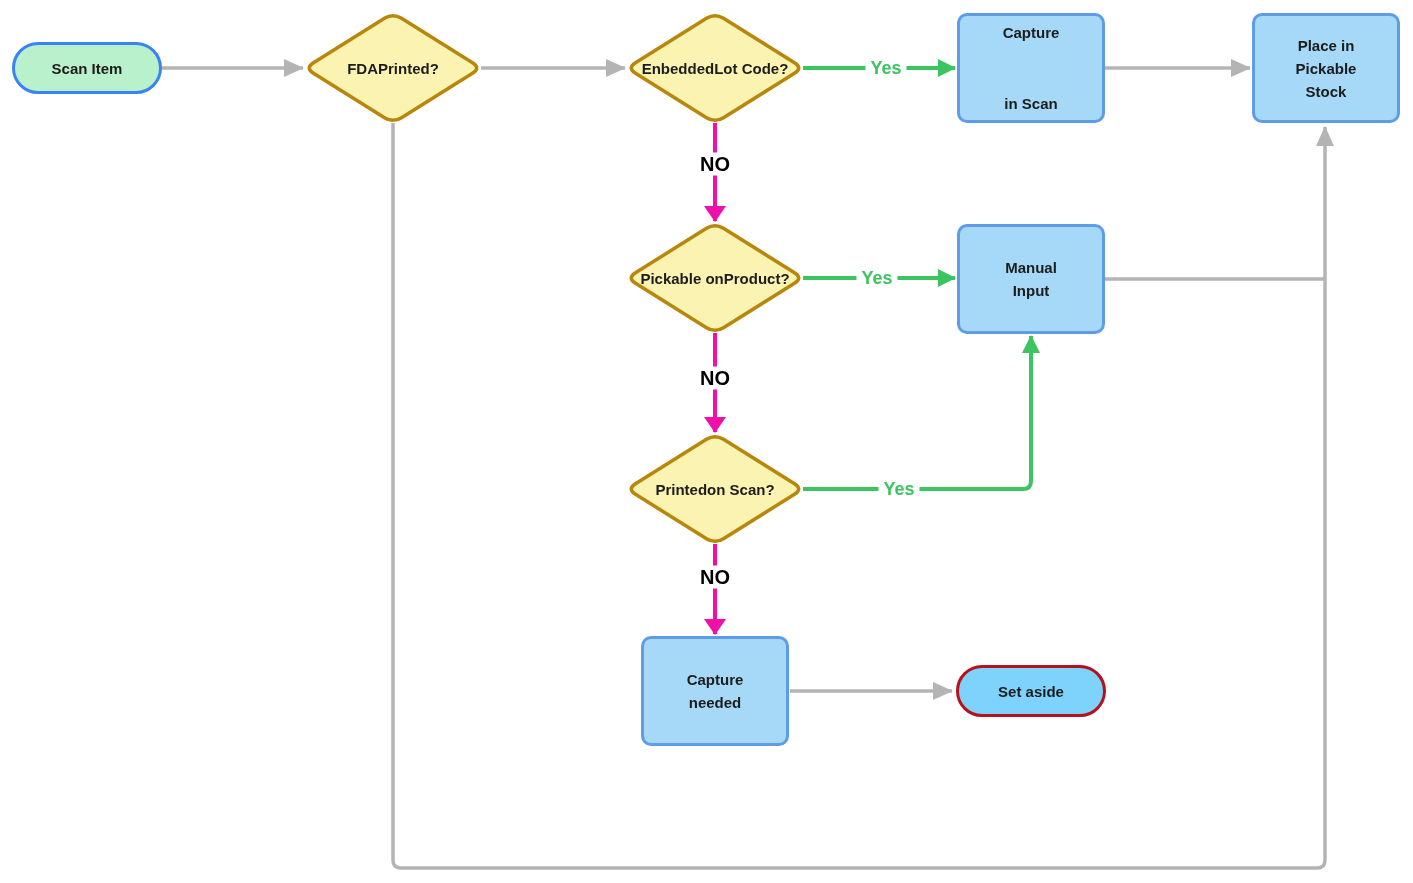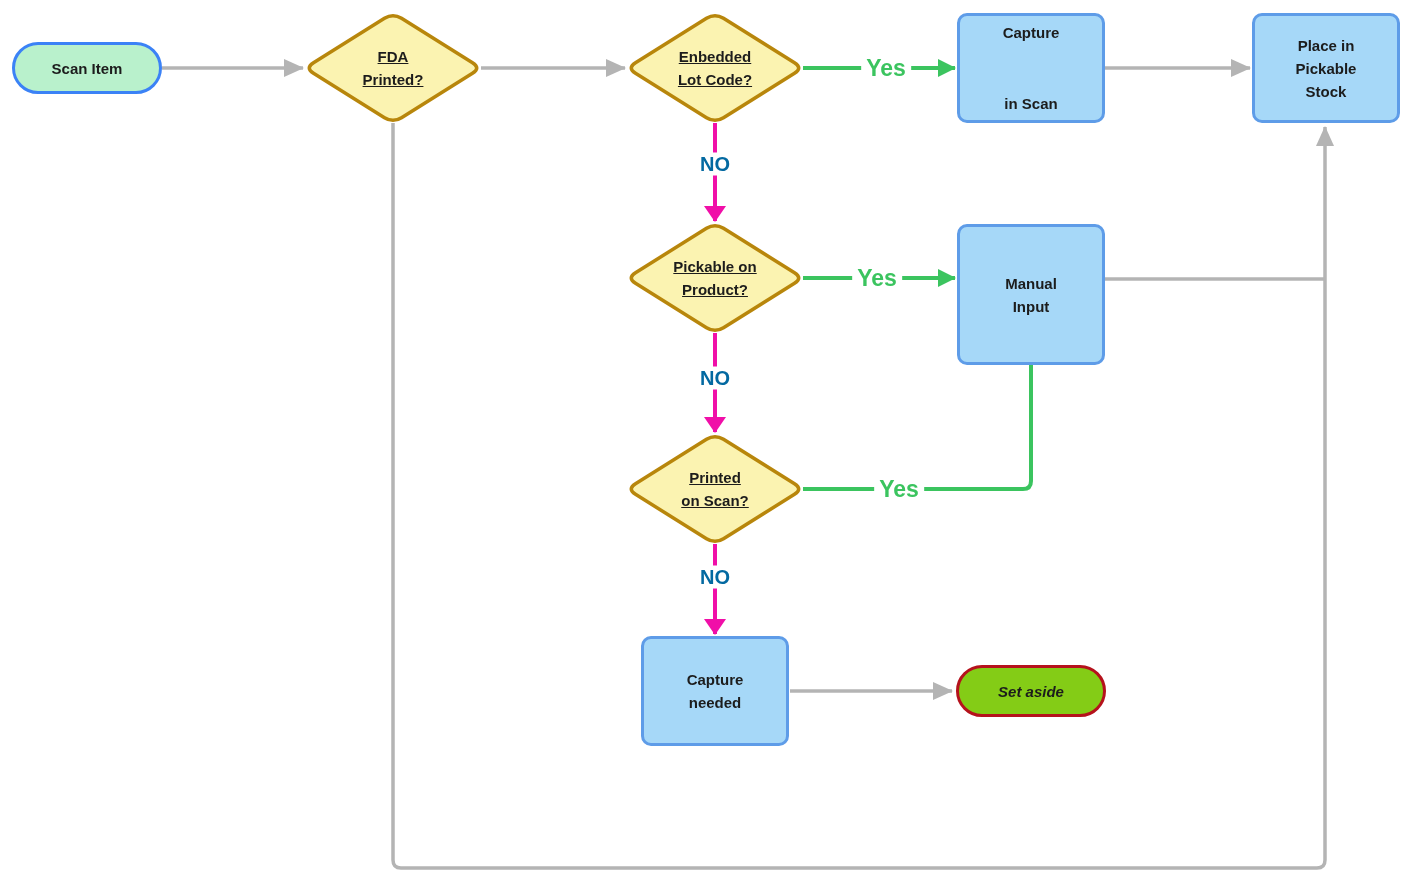--- a/index.html
+++ b/index.html
@@ -33,62 +33,59 @@
     font-weight: bold;
     color: #1c1c1c;
     line-height: 23px;
   }
   .node.pill-green {
     background: #b9f1cc;
     border: 3px solid #3b82f6;
     border-radius: 26px;
   }
   .node.pill-red {
-    background: #84cc16;
+    background: #7dd3fc;
     border: 3px solid #b5121c;
     border-radius: 26px;
-    font-style: italic;
   }
   .node.rect-blue {
     background: #a6d8f8;
     border: 3px solid #5e9ce8;
     border-radius: 10px;
   }
   .node.diamond {
     background: transparent;
     border: none;
   }
   .node.diamond svg {
     position: absolute;
     left: 0; top: 0;
     overflow: visible;
   }
   .node.diamond .label {
     position: absolute;
     inset: 0;
     display: flex;
-    flex-direction: column;
     align-items: center;
     justify-content: center;
-    text-decoration: underline;
   }
   .edge-label {
     position: absolute;
     transform: translate(-50%, -50%);
     background: #ffffff;
     padding: 0 5px;
     font-weight: bold;
     white-space: nowrap;
   }
   .edge-label.yes {
     color: #3bc45f;
-    font-size: 23px;
+    font-size: 18px;
   }
   .edge-label.no {
-    color: #0369a1;
+    color: #000000;
     font-size: 20px;
   }
 </style>
 </head>
 <body>
 
 <div class="canvas">
 
   <svg class="edges" viewBox="0 0 1413 883" xmlns="http://www.w3.org/2000/svg">
     <defs>
@@ -166,21 +163,21 @@
   <div class="node diamond" style="left:627px; top:223px; width:176px; height:110px;">
     <svg width="176" height="110" viewBox="0 0 176 110">
       <path d="M96.5,5.3 L167.5,49.7 Q176,55 167.5,60.3 L96.5,104.7 Q88,110 79.5,104.7 L8.5,60.3 Q0,55 8.5,49.7 L79.5,5.3 Q88,0 96.5,5.3 Z" fill="#fbf3b1" stroke="#b8860b" stroke-width="3.5"></path>
     </svg>
     <div class="label">
       <span>Pickable on</span>
       <span>Product?</span>
     </div>
   </div>
 
-  <div class="node rect-blue" style="left:957px; top:224px; width:148px; height:141px;">
+  <div class="node rect-blue" style="left:957px; top:224px; width:148px; height:110px;">
     <span>Manual</span>
     <span>Input</span>
   </div>
 
   <div class="node diamond" style="left:627px; top:434px; width:176px; height:110px;">
     <svg width="176" height="110" viewBox="0 0 176 110">
       <path d="M96.5,5.3 L167.5,49.7 Q176,55 167.5,60.3 L96.5,104.7 Q88,110 79.5,104.7 L8.5,60.3 Q0,55 8.5,49.7 L79.5,5.3 Q88,0 96.5,5.3 Z" fill="#fbf3b1" stroke="#b8860b" stroke-width="3.5"></path>
     </svg>
     <div class="label">
       <span>Printed</span>

